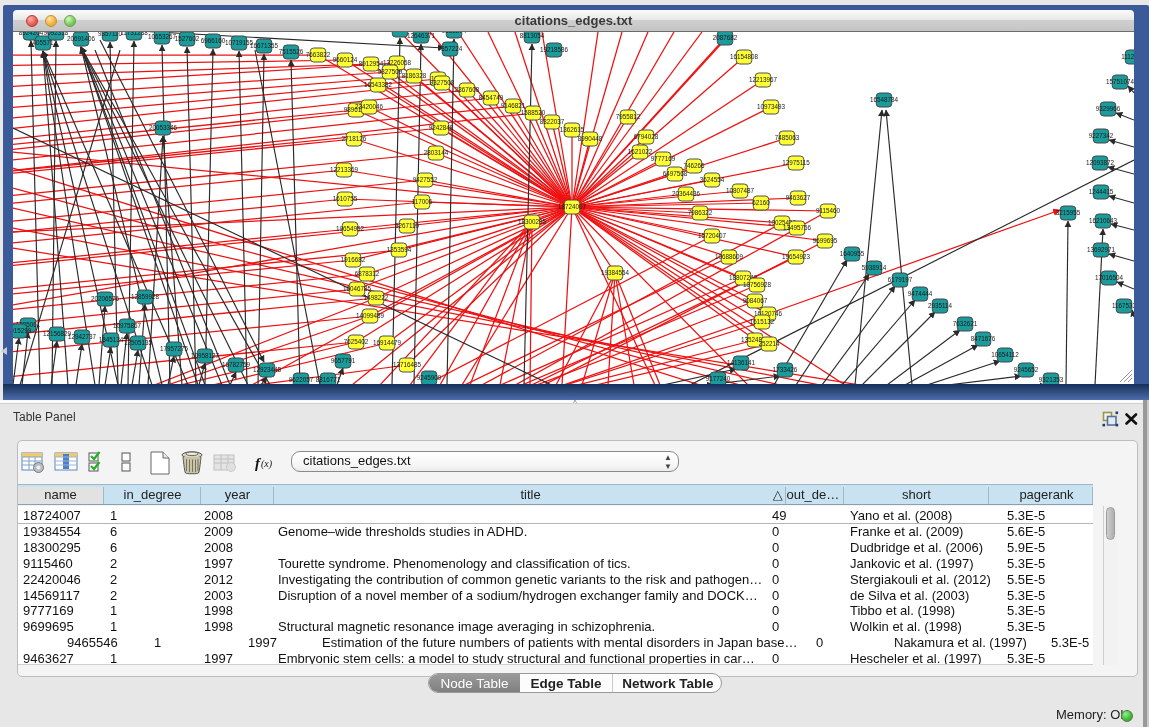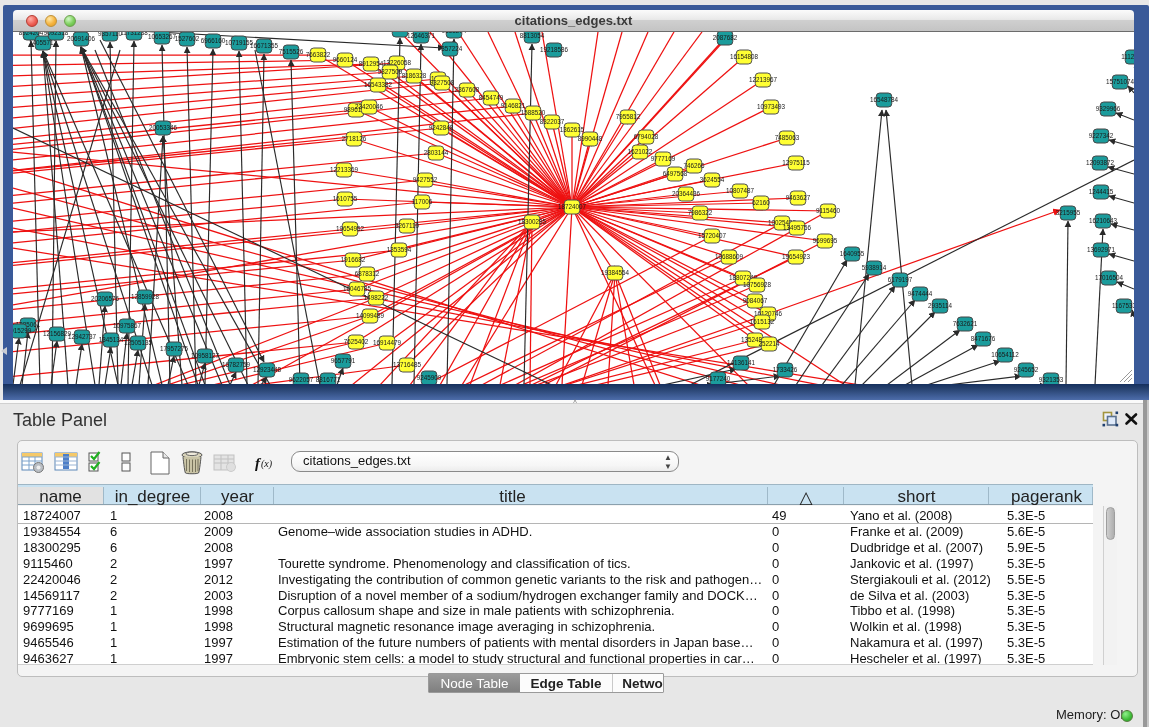--- a/index.html
+++ b/index.html
@@ -4,36 +4,36 @@
 body{width:1149px;height:727px;background:#e8e8e8;font-family:"Liberation Sans",sans-serif;position:relative;overflow:hidden}
 #frame{position:absolute;left:3px;top:5px;width:1146px;height:395px;background:#3a5a99;border-radius:2px}
 #framebot{position:absolute;left:3px;top:384px;width:1146px;height:16px;background:linear-gradient(#16305e,#27426f 30%,#44639e 85%,#4e6da9)}
 #whitestrip{position:absolute;left:0;top:400px;width:1149px;height:4px;background:#fafafa;border-bottom:1px solid #d0d0d0}
 #grip{position:absolute;left:570px;top:400px;width:10px;height:4px;font-size:7px;color:#777;line-height:4px;text-align:center}
 #titlebar{position:absolute;left:13px;top:10px;width:1121px;height:22px;background:linear-gradient(#fbfbfb,#e9e9e9 45%,#cfcfcf 50%,#c4c4c4);border-bottom:1px solid #6c6c6c;border-radius:4px 4px 0 0}
 #title{position:absolute;width:100%;text-align:center;top:3px;font-size:13px;font-weight:bold;color:#3a3a3a}
 .tl{position:absolute;top:5px;width:12px;height:12px;border-radius:50%}
 #canvas{position:absolute;left:13px;top:32px;width:1121px;height:352px;background:#fff;overflow:hidden}
 #tp{position:absolute;left:0;top:404px;width:1149px;height:323px;background:#e7e7e7}
-#tph{position:absolute;left:13px;top:10px;font-size:18px;color:#333}
+#tph{position:absolute;left:13px;top:10px;font-size:12px;color:#333}
 #closex{position:absolute;left:1124px;top:11px}
 #cont{position:absolute;left:17px;top:40px;width:1121px;height:237px;background:#f4f4f4;border:1px solid #bdbdbd;border-radius:5px}
 #combo{position:absolute;left:291px;top:51px;width:388px;height:21px;background:linear-gradient(#fff,#f6f6f6 70%,#ececec);border:1.5px solid #8a8a8a;border-radius:9px;font-size:13px;color:#111;line-height:18px;padding-left:11px}
 #combo .ar{position:absolute;right:6px;top:1px;font-size:8px;color:#444;line-height:9px;text-align:center}
-#thead{position:absolute;left:18px;top:84px;width:1075px;height:21px;background:#c9e2f1;border-top:1px solid #9fb6c4;border-bottom:1px solid #8aa0ad;font-size:17px;color:#222}
+#thead{position:absolute;left:18px;top:84px;width:1075px;height:21px;background:#c9e2f1;border-top:1px solid #9fb6c4;border-bottom:1px solid #8aa0ad;font-size:13px;color:#222}
 .hc{position:absolute;top:2px;text-align:center;border-right:1px solid #9fb9c9;height:17px}
 #tbody{position:absolute;left:18px;top:106px;width:1075px;height:159px;background:#fff;overflow:hidden;border-bottom:1px solid #cfcfcf}
 .row{position:absolute;left:0;width:1075px;height:16px;font-size:13px;color:#111;white-space:nowrap}
 .c{position:absolute;overflow:hidden;text-overflow:clip}
 .c1{left:5px;width:80px}.c2{left:92px;width:70px}.c3{left:186px;width:70px}
 .c4{left:260px;width:488px}.c5{left:754px;width:70px}.c6{left:832px;width:150px}
 .c7{left:989px;width:90px}
 #vscroll{position:absolute;left:1103px;top:106px;width:14px;height:159px;background:#f2f2f2;border-left:1px solid #d0d0d0}
 #thumb{position:absolute;left:2px;top:1px;width:9px;height:33px;background:linear-gradient(90deg,#cecece,#aeaeae);border-radius:5px;border:1px solid #9d9d9d}
-#tabs{position:absolute;left:428px;top:273px;width:236px;height:20px;border:1px solid #9a9a9a;border-radius:1px;background:#fcfcfc;overflow:hidden}
+#tabs{position:absolute;left:428px;top:273px;width:294px;height:20px;border:1px solid #9a9a9a;border-radius:10px;background:#fcfcfc;overflow:hidden}
 .tab{position:absolute;top:0;height:20px;font-size:13.5px;font-weight:bold;color:#222;text-align:center;line-height:19px}
 #tab1{left:0;width:91px;background:linear-gradient(#9b9b9b,#7c7c7c);color:#fff;font-weight:normal}
 #tab2{left:91px;width:92px}
 #tab3{left:183px;width:111px;border-left:1px solid #c9c9c9}
 #mem{position:absolute;left:1056px;top:307px;font-size:13px;color:#222}
 #memdot{position:absolute;left:1121px;top:310px;width:12px;height:12px;border-radius:50%;background:radial-gradient(circle at 35% 30%,#8ef08a,#3dbb37 60%,#2a9a26);border:1px solid #567d3f}
 </style></head><body>
 <div id="frame"></div>
 <div id="framebot"></div>
 <div style="position:absolute;left:1px;top:347px;width:0;height:0;border-top:4px solid transparent;border-bottom:4px solid transparent;border-right:6px solid #c9ccd4"></div>
@@ -623,49 +623,49 @@
   <circle cx="18" cy="17" r="4.5" fill="#cfcfcf" stroke="#aaa"></circle>
  </g>
  <text x="234" y="18" font-family="Liberation Serif,serif" font-style="italic" font-weight="bold" font-size="15" fill="#111">f</text>
  <text x="240" y="17" font-family="Liberation Serif,serif" font-style="italic" font-size="10" fill="#111">(x)</text>
 </svg>
  <div id="combo">citations_edges.txt<span class="ar">▲<br>▼</span></div>
  <div id="thead">
   <span class="hc" style="left:0;width:86px;background:#e2e2e2">name</span>
   <span class="hc" style="left:87px;width:96px">in_degree</span>
   <span class="hc" style="left:184px;width:72px">year</span>
-  <span class="hc" style="left:240px;width:510px">title</span>
+  <span class="hc" style="left:258px;width:510px">title</span>
   <span class="hc" style="left:751px;width:75px">△ out_de…</span>
   <span class="hc" style="left:827px;width:144px">short</span>
   <span class="hc" style="left:983px;width:92px">pagerank</span>
  </div>
  <div id="tbody">
       <div class="row" style="top:2px;border-bottom:1px solid #b5b5b5;">
         <span class="c c1">18724007</span>
         <span class="c c2">1</span>
         <span class="c c3">2008</span>
         <span class="c c5">49</span>
         <span class="c c6">Yano et al. (2008)</span>
         <span class="c c7">5.3E-5</span>
       </div>
       <div class="row" style="top:18px;">
         <span class="c c1">19384554</span>
         <span class="c c2">6</span>
         <span class="c c3">2009</span>
-        <span class="c c4">Genome–wide association studies in ADHD.</span>
+        <span class="c c4">Genome–wide thresholds studies in ADHD.</span>
         <span class="c c5">0</span>
         <span class="c c6">Franke et al. (2009)</span>
         <span class="c c7">5.6E-5</span>
       </div>
       <div class="row" style="top:34px;">
         <span class="c c1">18300295</span>
         <span class="c c2">6</span>
         <span class="c c3">2008</span>
         <span class="c c5">0</span>
-        <span class="c c6">Dudbridge et al. (2007)</span>
+        <span class="c c6">Dudbridge et al. (2006)</span>
         <span class="c c7">5.9E-5</span>
       </div>
       <div class="row" style="top:50px;">
         <span class="c c1">9115460</span>
         <span class="c c2">2</span>
         <span class="c c3">1997</span>
         <span class="c c4">Tourette syndrome. Phenomenology and classification of tics.</span>
         <span class="c c5">0</span>
         <span class="c c6">Jankovic et al. (1997)</span>
         <span class="c c7">5.3E-5</span>
@@ -685,35 +685,34 @@
         <span class="c c3">2003</span>
         <span class="c c4">Disruption of a novel member of a sodium/hydrogen exchanger family and DOCK…</span>
         <span class="c c5">0</span>
         <span class="c c6">de Silva et al. (2003)</span>
         <span class="c c7">5.3E-5</span>
       </div>
       <div class="row" style="top:97px;">
         <span class="c c1">9777169</span>
         <span class="c c2">1</span>
         <span class="c c3">1998</span>
-        <span class="c c4">Corpus callosum shape and size in male patients with schizophrenia.</span>
         <span class="c c5">0</span>
         <span class="c c6">Tibbo et al. (1998)</span>
         <span class="c c7">5.3E-5</span>
       </div>
       <div class="row" style="top:113px;">
         <span class="c c1">9699695</span>
         <span class="c c2">1</span>
         <span class="c c3">1998</span>
         <span class="c c4">Structural magnetic resonance image averaging in schizophrenia.</span>
         <span class="c c5">0</span>
         <span class="c c6">Wolkin et al. (1998)</span>
         <span class="c c7">5.3E-5</span>
       </div>
-      <div class="row" style="top:129px;">
+      <div class="row" style="top:129px;margin-left:44px;">
         <span class="c c1">9465546</span>
         <span class="c c2">1</span>
         <span class="c c3">1997</span>
         <span class="c c4">Estimation of the future numbers of patients with mental disorders in Japan base…</span>
         <span class="c c5">0</span>
         <span class="c c6">Nakamura et al. (1997)</span>
         <span class="c c7">5.3E-5</span>
       </div>
       <div class="row" style="top:145px;">
         <span class="c c1">9463627</span>

